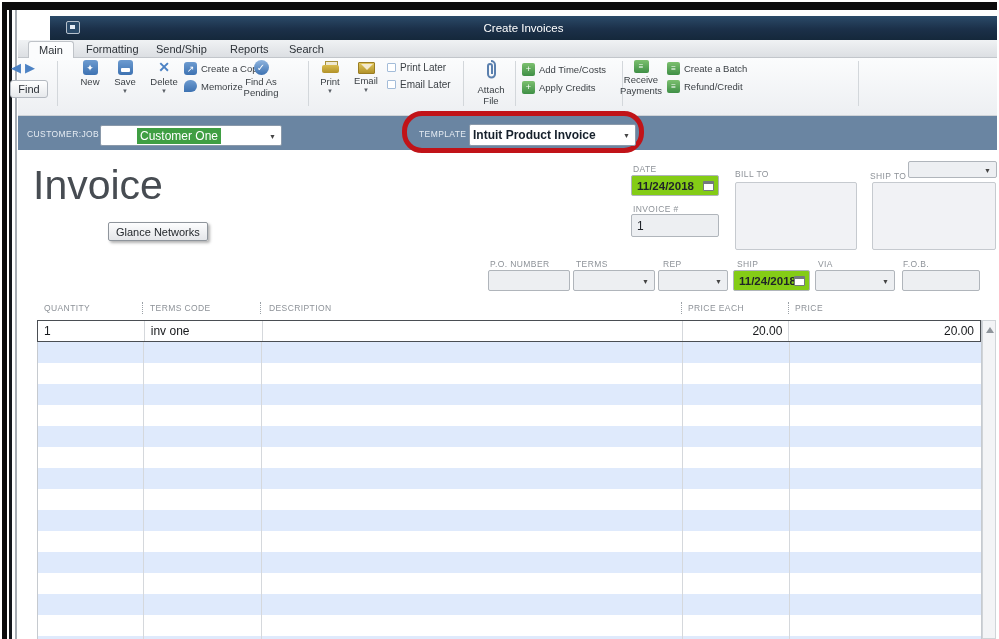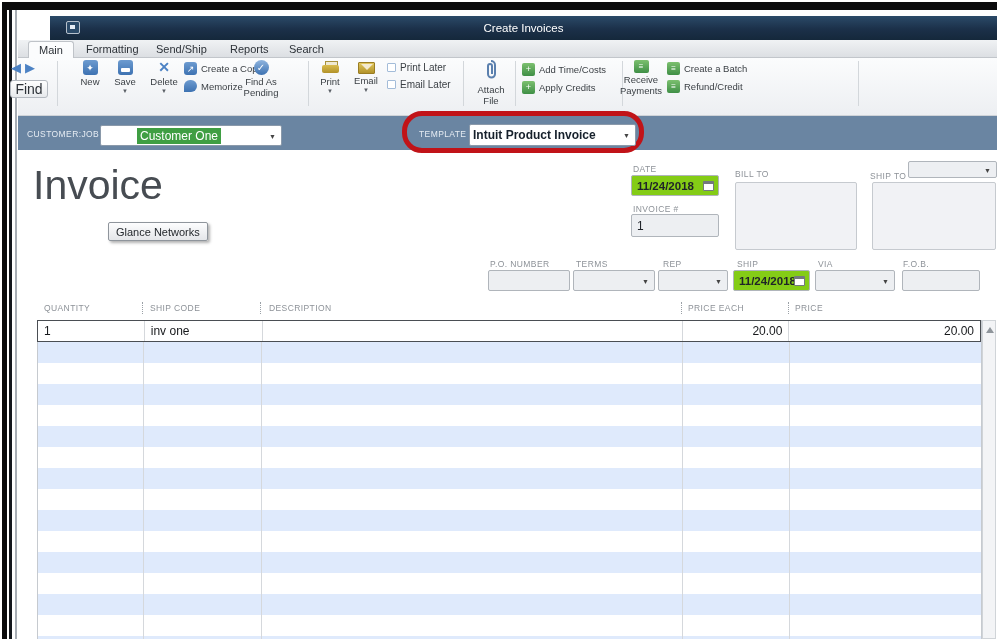--- a/index.html
+++ b/index.html
@@ -33,21 +33,21 @@
   .trow{position:absolute;display:flex;align-items:center;gap:4px;}
   .tlabel{font-size:9.5px;color:#3a3f44;text-align:center;line-height:11px;}
   .caret-sm{font-size:6px;color:#5a5f66;line-height:6px;}
   .caret-sm::after{content:"▼";}
   
   .ic{position:relative;display:inline-block;}
   .ic-arrow-left,.ic-arrow-right{font-size:13px;color:#4c82c4;line-height:13px;}
   .ic-arrow-left::after{content:"◀";}
   .ic-arrow-right::after{content:"▶";}
   .find-btn{left:10px;top:80px;width:38px;height:18px;border:1px solid #b4b9c0;border-radius:3px;
-            background:linear-gradient(180deg,#fff,#e7e9ec);font-size:14px;color:#2d3238;
+            background:linear-gradient(180deg,#fff,#e7e9ec);font-size:11px;color:#2d3238;
             display:flex;align-items:center;justify-content:center;}
   .ic-blue{width:15px;height:15px;background:linear-gradient(180deg,#6d9bd0,#3d72b2);border-radius:3px;
            color:#fff;font-size:9px;display:flex;align-items:center;justify-content:center;}
   .ic-save::after{content:"";position:absolute;left:3px;bottom:3px;width:9px;height:4px;background:#fff;border-radius:1px;}
   .ic-x{width:15px;height:15px;color:#4c82c4;font-weight:bold;font-size:14px;line-height:15px;text-align:center;}
   .ic-x::after{content:"✕";}
   .ic-bubble{width:13px;height:12px;background:linear-gradient(180deg,#6d9bd0,#3d72b2);
              border-radius:6px 6px 6px 0;}
   .ic-check{width:15px;height:15px;border-radius:50%;background:linear-gradient(180deg,#8fb4de,#3d72b2);
             color:#fff;font-size:10px;line-height:15px;text-align:center;}
@@ -269,21 +269,21 @@
     <span class="cal"></span>
   </div>
   <span class="abs flabel" style="left:818px;top:259px;">VIA</span>
   <div class="field" style="left:815px;top:270px;width:80px;height:21px;">
     <span class="caret"></span>
   </div>
   <span class="abs flabel" style="left:903px;top:259px;">F.O.B.</span>
   <div class="field" style="left:902px;top:270px;width:78px;height:21px;"></div>
 
   <span class="ghead" style="left:44px;top:303px;">QUANTITY</span>
-  <span class="ghead" style="left:150px;top:303px;">SHIP CODE</span>
+  <span class="ghead" style="left:150px;top:303px;">TERMS CODE</span>
   <span class="ghead" style="left:269px;top:303px;">DESCRIPTION</span>
   <span class="ghead" style="left:688px;top:303px;">PRICE EACH</span>
   <span class="ghead" style="left:795px;top:303px;">PRICE</span>
   <span class="gdot" style="left:142px;top:302px;"></span>
   <span class="gdot" style="left:260px;top:302px;"></span>
   <span class="gdot" style="left:681px;top:302px;"></span>
   <span class="gdot" style="left:788px;top:302px;"></span>
 
   <div class="abs stripes"></div>
   <div class="gedge" style="left:37px;top:320px;height:319px;"></div>

